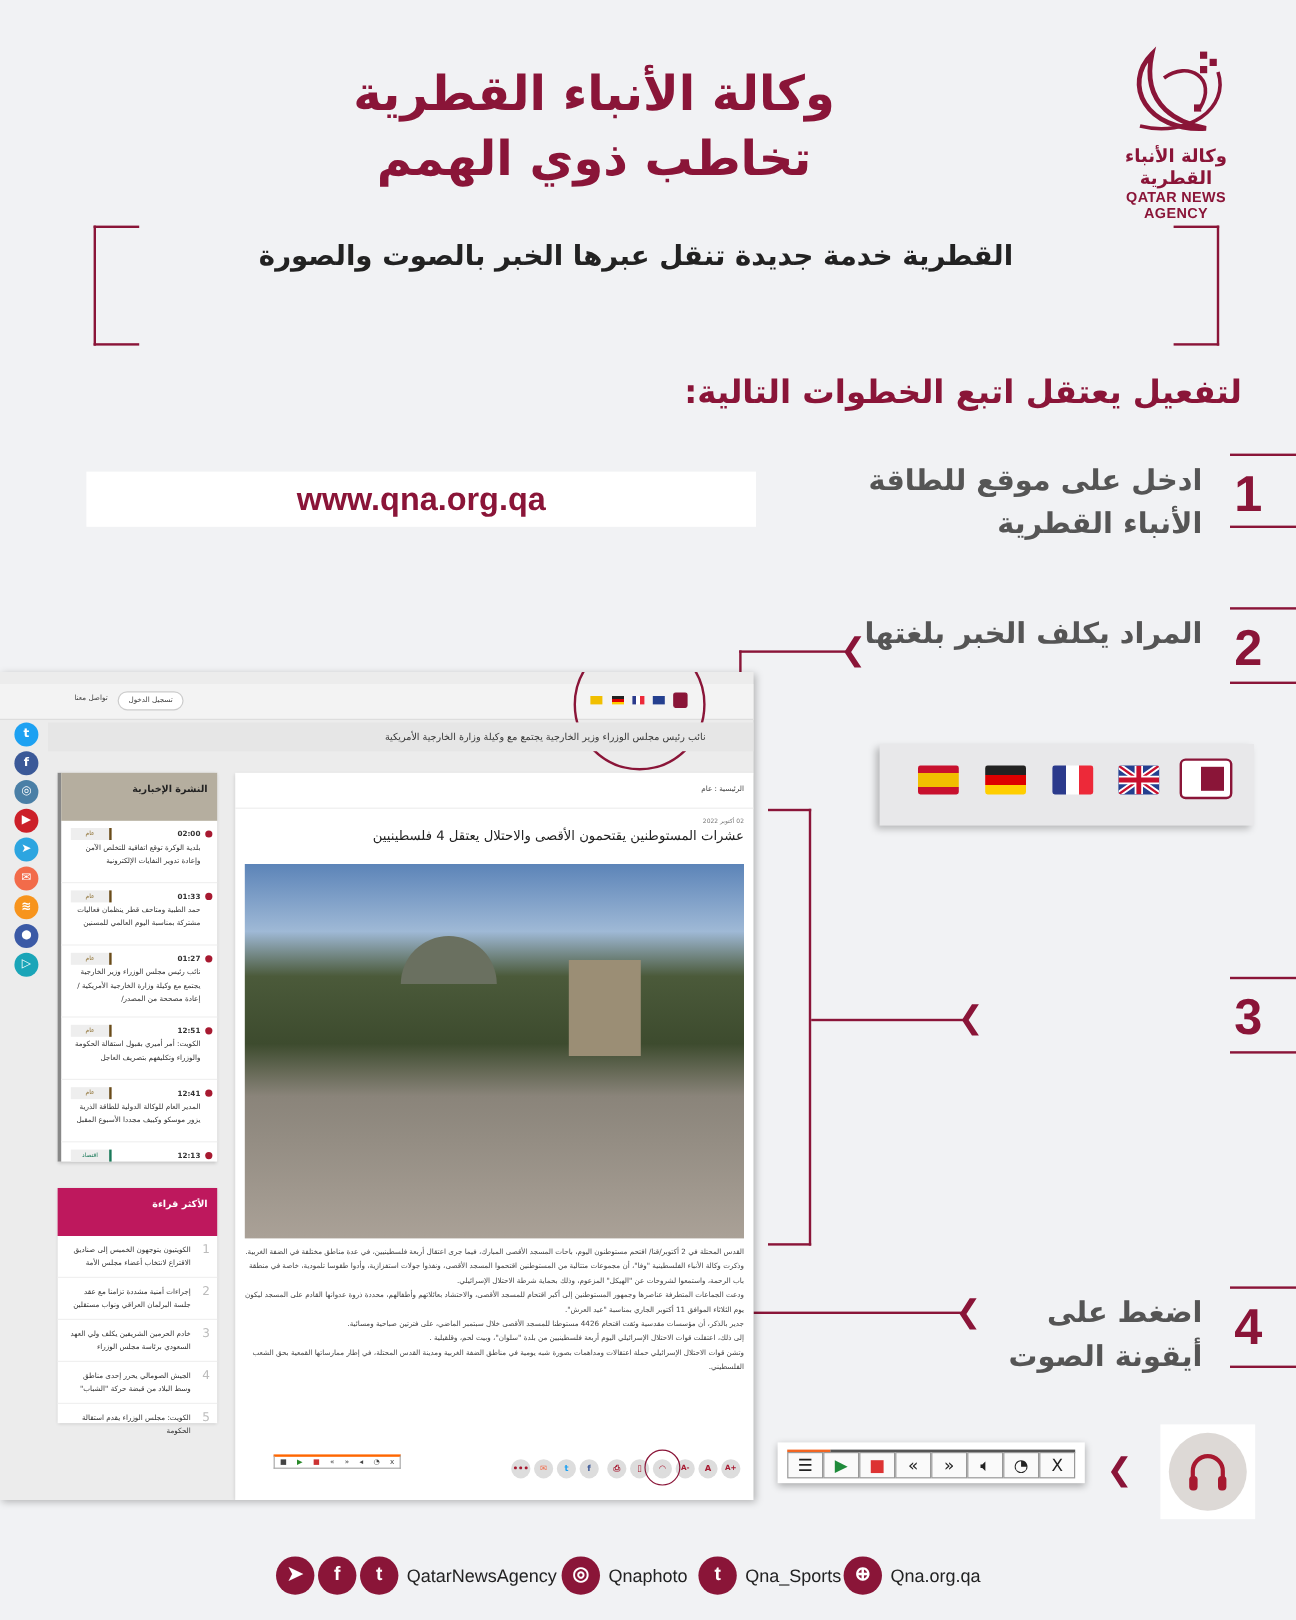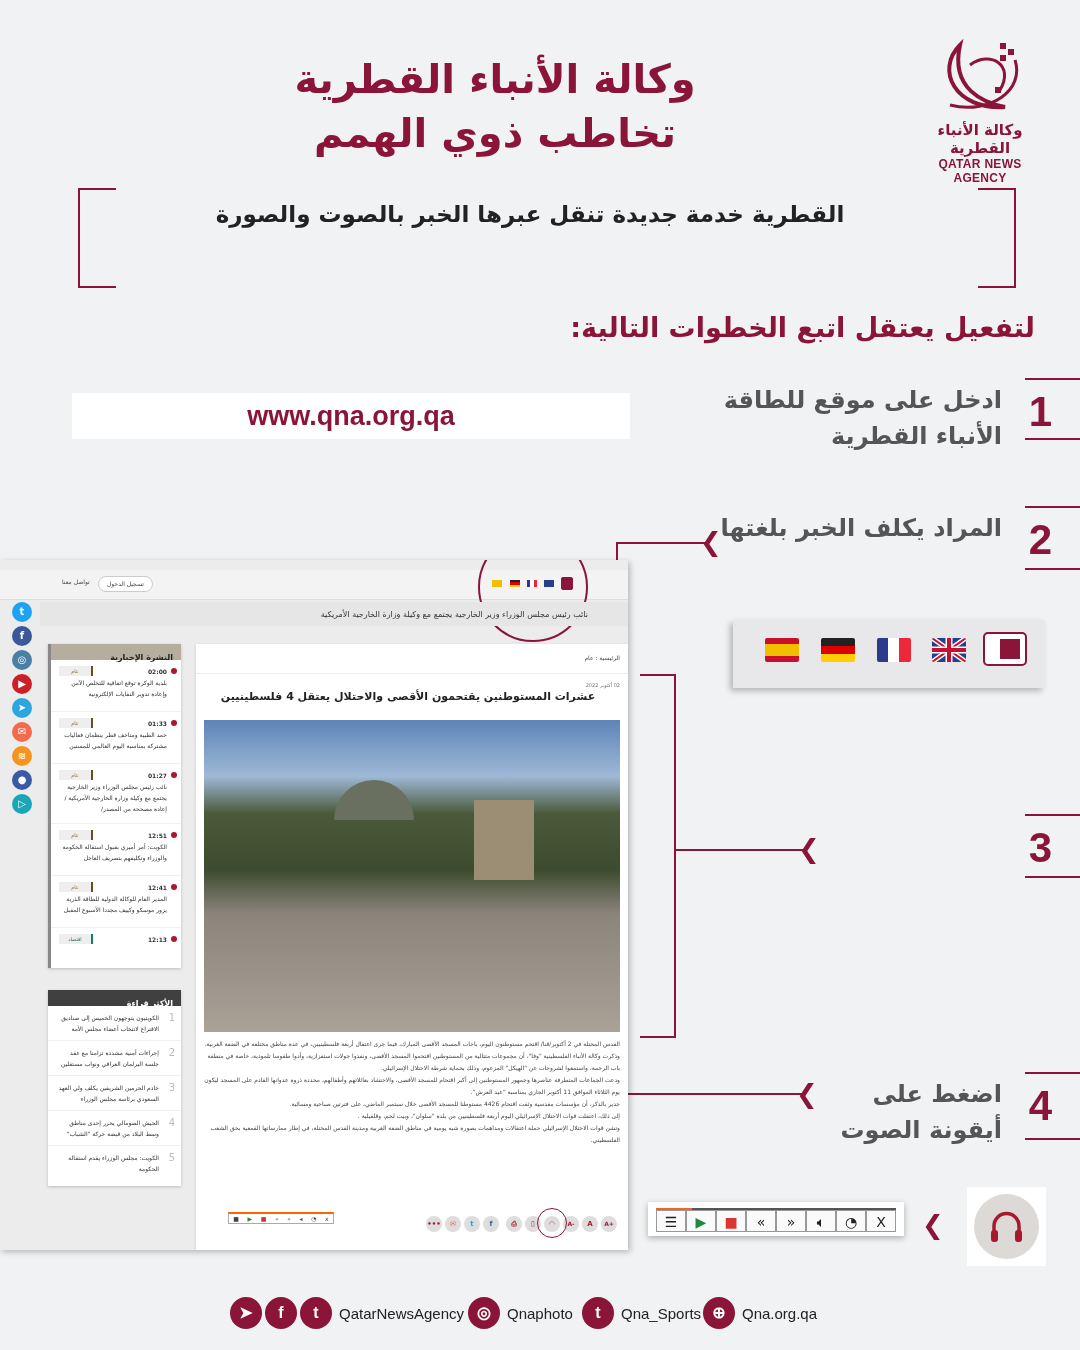--- a/index.html
+++ b/index.html
@@ -21,21 +21,21 @@
 .step .txt{position:absolute;right:78px;top:0;text-align:right;direction:rtl;font-size:24px;font-weight:bold;color:#555;line-height:36px;white-space:nowrap}
 .line{position:absolute;background:#8a1538}
 .chev{position:absolute;color:#8a1538;font-size:26px;font-weight:bold;line-height:26px}
 .flagpanel{left:733px;top:620px;width:312px;height:68px;background:#e8e8ea;box-shadow:-3px 3px 6px rgba(0,0,0,.25)}
 .flag{position:absolute;top:18px;width:34px;height:24px;border-radius:2px;overflow:hidden}
 .screen{left:0;top:560px;width:628px;height:690px;background:#ececec;box-shadow:2px 2px 6px rgba(0,0,0,.25);overflow:hidden}
 .topbar{position:absolute;left:0;top:10px;width:628px;height:30px;background:#f3f3f3;border-bottom:1px solid #ddd}
 .ticker{position:absolute;left:40px;top:42px;width:588px;height:24px;background:#e6e6e6;font-size:8px;direction:rtl;text-align:right;padding:8px 40px 0 0;color:#333}
 .social{position:absolute;left:12px;width:20px;height:20px;border-radius:50%;color:#fff;font-size:10px;text-align:center;line-height:20px;font-weight:bold}
 .sidebox{position:absolute;left:48px;width:133px;background:#fff;box-shadow:0 1px 3px rgba(0,0,0,.2)}
-.sidehead{height:16px;font-size:8px;font-weight:bold;direction:rtl;padding:9px 8px 0 0}
+.sidehead{height:40px;font-size:8px;font-weight:bold;direction:rtl;padding:9px 8px 0 0}
 .newsitem{position:relative;height:52px;border-bottom:1px solid #f0f0f0;font-size:6px;direction:rtl;padding:6px 14px 0 6px;color:#333;line-height:11px}
 .newsitem .t{font-weight:bold;font-size:6px}
 .newsitem .tag{position:absolute;left:8px;top:6px;width:34px;height:10px;background:#eee;font-size:5px;color:#8a6b2a;text-align:center;line-height:10px;border-right:2px solid #6b4c1a}
 .newsitem .dot{position:absolute;right:4px;top:8px;width:6px;height:6px;border-radius:50%;background:#a71930}
 .mostitem{height:35px;border-bottom:1px solid #f0f0f0;font-size:6px;direction:rtl;padding:6px 6px 0 6px;color:#333;line-height:11px;position:relative;padding-right:22px}
 .mostitem .n{position:absolute;right:6px;top:6px;color:#bbb;font-size:10px}
 .article{position:absolute;left:196px;top:84px;width:432px;height:606px;background:#fff;box-shadow:0 1px 3px rgba(0,0,0,.15)}
 .para{font-size:6px;direction:rtl;text-align:right;line-height:12px;color:#444;padding:0 8px}
 .tbtn{position:absolute;width:16px;height:16px;border-radius:50%;background:#ddd;top:0;font-size:7px;text-align:center;line-height:16px;color:#a71930;font-weight:bold}
 .player{position:absolute;height:34px;background:#fff;box-shadow:0 2px 6px rgba(0,0,0,.3)}
@@ -170,21 +170,21 @@
     <div class="sidehead" style="background:#b5ae9f;color:#222">النشرة الإخبارية</div>
     <div class="newsitem"><span class="dot"></span><span class="t">02:00</span><span class="tag">عام</span><div>بلدية الوكرة توقع اتفاقية للتخلص الآمن وإعادة تدوير النفايات الإلكترونية</div></div>
     <div class="newsitem"><span class="dot"></span><span class="t">01:33</span><span class="tag">عام</span><div>حمد الطبية ومتاحف قطر ينظمان فعاليات مشتركة بمناسبة اليوم العالمي للمسنين</div></div>
     <div class="newsitem" style="height:60px"><span class="dot"></span><span class="t">01:27</span><span class="tag">عام</span><div>نائب رئيس مجلس الوزراء وزير الخارجية يجتمع مع وكيلة وزارة الخارجية الأمريكية / إعادة مصححة من المصدر/</div></div>
     <div class="newsitem"><span class="dot"></span><span class="t">12:51</span><span class="tag">عام</span><div>الكويت: أمر أميري بقبول استقالة الحكومة والوزراء وتكليفهم بتصريف العاجل</div></div>
     <div class="newsitem"><span class="dot"></span><span class="t">12:41</span><span class="tag">عام</span><div>المدير العام للوكالة الدولية للطاقة الذرية يزور موسكو وكييف مجددا الأسبوع المقبل</div></div>
     <div class="newsitem" style="height:16px;border:none"><span class="dot"></span><span class="t">12:13</span><span class="tag" style="color:#1a7a5a;border-right-color:#1a7a5a">اقتصاد</span></div>
   </div>
 
   <div class="sidebox" style="top:430px;height:196px">
-    <div class="sidehead" style="background:#404040;color:#fff">الأكثر قراءة</div>
+    <div class="sidehead" style="background:#be185d;color:#fff">الأكثر قراءة</div>
     <div class="mostitem">
         <span class="n">1</span>
         <div>الكويتيون يتوجهون الخميس إلى صناديق الاقتراع لانتخاب أعضاء مجلس الأمة</div>
       </div>
     <div class="mostitem">
         <span class="n">2</span>
         <div>إجراءات أمنية مشددة تزامنا مع عقد جلسة البرلمان العراقي ونواب مستقلين</div>
       </div>
     <div class="mostitem">
         <span class="n">3</span>
@@ -196,21 +196,21 @@
       </div>
     <div class="mostitem" style="border:none">
         <span class="n">5</span>
         <div>الكويت: مجلس الوزراء يقدم استقالة الحكومة</div>
       </div>
   </div>
 
   <div class="article">
     <div style="height:30px;border-bottom:1px solid #eee;font-size:6px;direction:rtl;text-align:right;padding:10px 8px 0 0">الرئيسية : عام</div>
     <div style="font-size:5px;direction:rtl;text-align:right;padding:8px 8px 0 0;color:#777">02 أكتوبر 2022</div>
-    <div style="font-size:11px;font-weight:bold;direction:rtl;text-align:center;padding:2px 8px 0 0;color:#222">عشرات المستوطنين يقتحمون الأقصى والاحتلال يعتقل 4 فلسطينيين</div>
+    <div style="font-size:11px;font-weight:normal;direction:rtl;text-align:right;padding:2px 8px 0 0;color:#222">عشرات المستوطنين يقتحمون الأقصى والاحتلال يعتقل 4 فلسطينيين</div>
     <div style="position:absolute;left:8px;top:76px;width:416px;height:312px;background:linear-gradient(#5c84b8 0%,#9fb9d6 18%,#4b5a3a 30%,#3d4b2e 48%,#8a847a 62%,#aaa197 100%)">
       <div style="position:absolute;left:130px;top:60px;width:80px;height:40px;border-radius:40px 40px 0 0;background:#6a7060"></div>
       <div style="position:absolute;left:270px;top:80px;width:60px;height:80px;background:#9b8e75"></div>
     </div>
     <div style="position:absolute;left:0;top:394px;width:432px">
       <p class="para">القدس المحتلة في 2 أكتوبر/قنا/ اقتحم مستوطنون اليوم، باحات المسجد الأقصى المبارك، فيما جرى اعتقال أربعة فلسطينيين، في عدة مناطق مختلفة في الضفة الغربية.</p>
       <p class="para">وذكرت وكالة الأنباء الفلسطينية "وفا"، أن مجموعات متتالية من المستوطنين اقتحموا المسجد الأقصى، ونفذوا جولات استفزازية، وأدوا طقوسا تلمودية، خاصة في منطقة باب الرحمة، واستمعوا لشروحات عن "الهيكل" المزعوم، وذلك بحماية شرطة الاحتلال الإسرائيلي.</p>
       <p class="para">ودعت الجماعات المتطرفة عناصرها وجمهور المستوطنين إلى أكبر اقتحام للمسجد الأقصى، والاحتشاد بعائلاتهم وأطفالهم، محددة ذروة عدوانها القادم على المسجد ليكون يوم الثلاثاء الموافق 11 أكتوبر الجاري بمناسبة "عيد العرش".</p>
       <p class="para">جدير بالذكر، أن مؤسسات مقدسية وثقت اقتحام 4426 مستوطنا للمسجد الأقصى خلال سبتمبر الماضي، على فترتين صباحية ومسائية.</p>
       <p class="para">إلى ذلك، اعتقلت قوات الاحتلال الإسرائيلي اليوم أربعة فلسطينيين من بلدة "سلوان"، وبيت لحم، وقلقيلية .</p>

